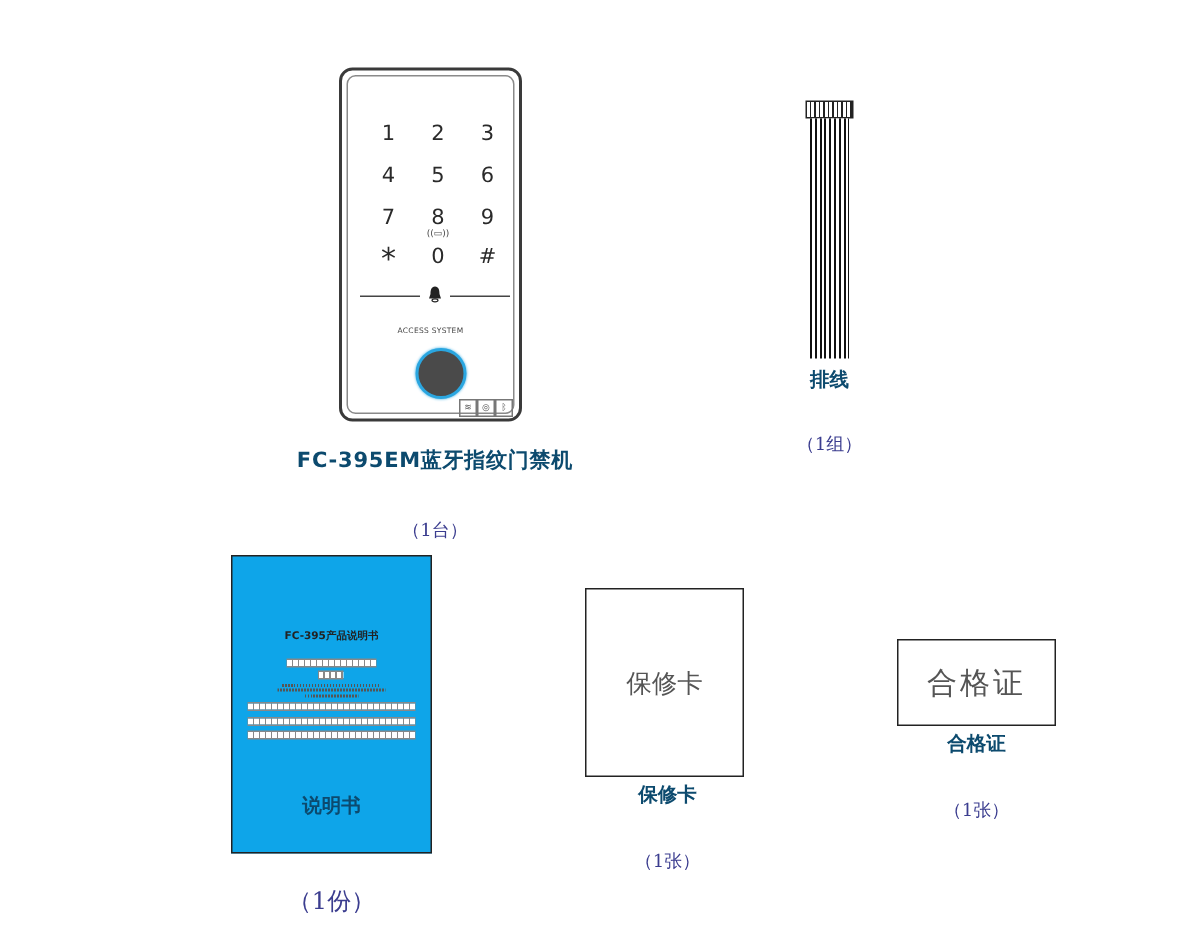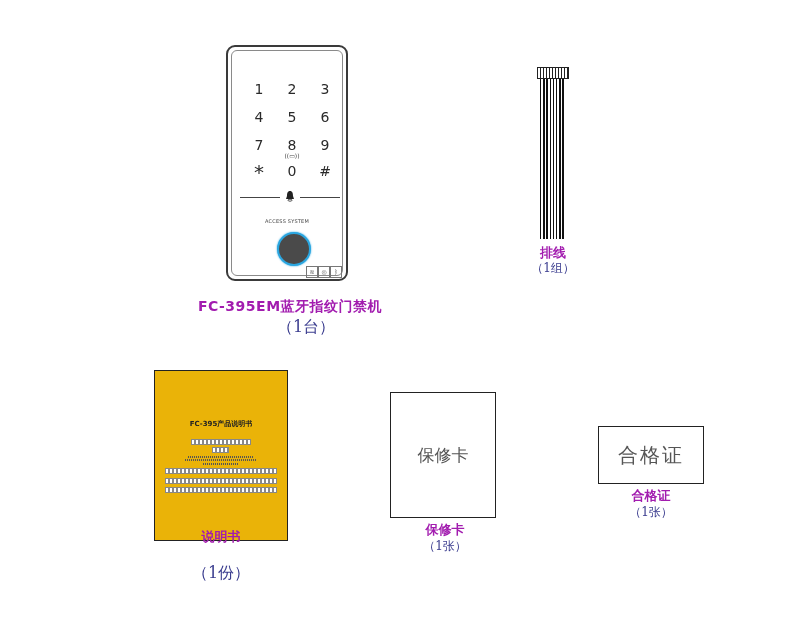--- a/index.html
+++ b/index.html
@@ -1,36 +1,36 @@
 <!DOCTYPE html>
 <html><head>
 <meta charset="utf-8">
 <style>
   html, body { margin:0; padding:0; }
   body { width:800px; height:623px; background:#ffffff; position:relative; overflow:hidden;
          font-family:"DejaVu Sans", "Liberation Sans", sans-serif; color:#222; }
   .abs { position:absolute; }
-  .label-main { position:absolute; font-weight:bold; color:#a21caf; text-align:center; white-space:nowrap; }
-  .label-qty { position:absolute; color:#3b3d8f; text-align:center; white-space:nowrap; font-family:"DejaVu Serif", "Liberation Serif", serif; }
+  .label-main { position:absolute; font-weight:bold; color:#0c4a6e; text-align:center; white-space:nowrap; }
+  .label-qty { position:absolute; color:#3b3d8f; text-align:center; white-space:nowrap; font-family:"DejaVu Serif", "Liberation Serif", serif;margin-top:28px; }
 
   
   .device { left:226px; top:45px; width:122px; height:236px; border:2px solid #3a3a3a; border-radius:9px; box-sizing:border-box; background:#fff; }
   .device-inner { position:absolute; left:3px; top:3px; right:3px; bottom:3px; border:1px solid #8a8a8a; border-radius:6px; }
   .key { position:absolute; width:24px; text-align:center; font-size:14px; color:#2a2a2a; font-family:"DejaVu Sans", sans-serif; }
   .divline { position:absolute; height:1px; background:#444; }
   .access { position:absolute; left:0; right:0; top:167px; text-align:center; font-size:5px; letter-spacing:0.2px; color:#444; }
   .fp { position:absolute; left:45px; top:181px; width:30px; height:30px; border-radius:50%; background:#4a4a4a; border:2px solid #2aa6e0; box-shadow:0 0 2px #2aa6e0; }
   .mini-icon { position:absolute; width:10px; height:10px; border:1px solid #777; font-size:6px; text-align:center; line-height:10px; color:#555; }
 
   
   .cable-head { left:537px; top:67px; width:32px; height:12px; border:1.5px solid #222; box-sizing:border-box; background:repeating-linear-gradient(90deg,#fff 0 2px,#222 2px 3px); }
   .wires { left:540px; top:79px; width:26px; height:160px; background:repeating-linear-gradient(90deg,#111 0 1.4px,#fff 1.4px 3.2px); }
 
   
-  .manual { left:154px; top:370px; width:134px; height:171px; border:1.5px solid #222; box-sizing:border-box; background:#eab308; }
+  .manual { left:154px; top:370px; width:134px; height:199px; border:1.5px solid #222; box-sizing:border-box; background:#0ea5e9; }
   .manual-title { position:absolute; left:0; right:0; top:48px; text-align:center; font-size:7px; font-weight:bold; color:#222; }
   .boxrow { position:absolute; height:4px; background:repeating-linear-gradient(90deg,#888 0 0.6px,#fff 0.6px 3.4px,#888 3.4px 4px); border-top:0.6px solid #888; border-bottom:0.6px solid #888; }
   .dotrow { position:absolute; height:1.5px; background:repeating-linear-gradient(90deg,#555 0 1px,transparent 1px 2px); }
 
   
   .card { border:1.5px solid #222; box-sizing:border-box; background:#fff; display:flex; align-items:center; justify-content:center; color:#555; font-family:"DejaVu Serif", "Liberation Serif", serif; }
 </style>
 </head>
 <body>
 
@@ -60,21 +60,21 @@
     <div class="access">ACCESS SYSTEM</div>
 
     <div class="fp"></div>
 
     <div class="mini-icon" style="left:74px;top:215px">≋</div>
     <div class="mini-icon" style="left:86px;top:215px">◎</div>
     <div class="mini-icon" style="left:98px;top:215px">ᛒ</div>
   </div>
 </div>
 <div class="label-main" style="left:180px;top:298px;width:220px;font-size:14px;letter-spacing:0.5px">FC-395EM蓝牙指纹门禁机</div>
-<div class="label-qty" style="left:196px;top:317px;width:220px;font-size:16px">（1台）</div>
+<div class="label-qty" style="left:180px;top:317px;width:220px;font-size:12px">（1台）</div>
 
 <div class="abs cable-head"></div>
 <div class="abs wires"></div>
 <div class="label-main" style="left:513px;top:244px;width:80px;font-size:13px">排线</div>
 <div class="label-qty" style="left:513px;top:260px;width:80px;font-size:12px">（1组）</div>
 
 <div class="abs manual">
   <div class="manual-title">FC-395产品说明书</div>
   <div class="boxrow" style="left:36px;top:68px;width:60px"></div>
   <div class="boxrow" style="left:57px;top:76px;width:17px"></div>

